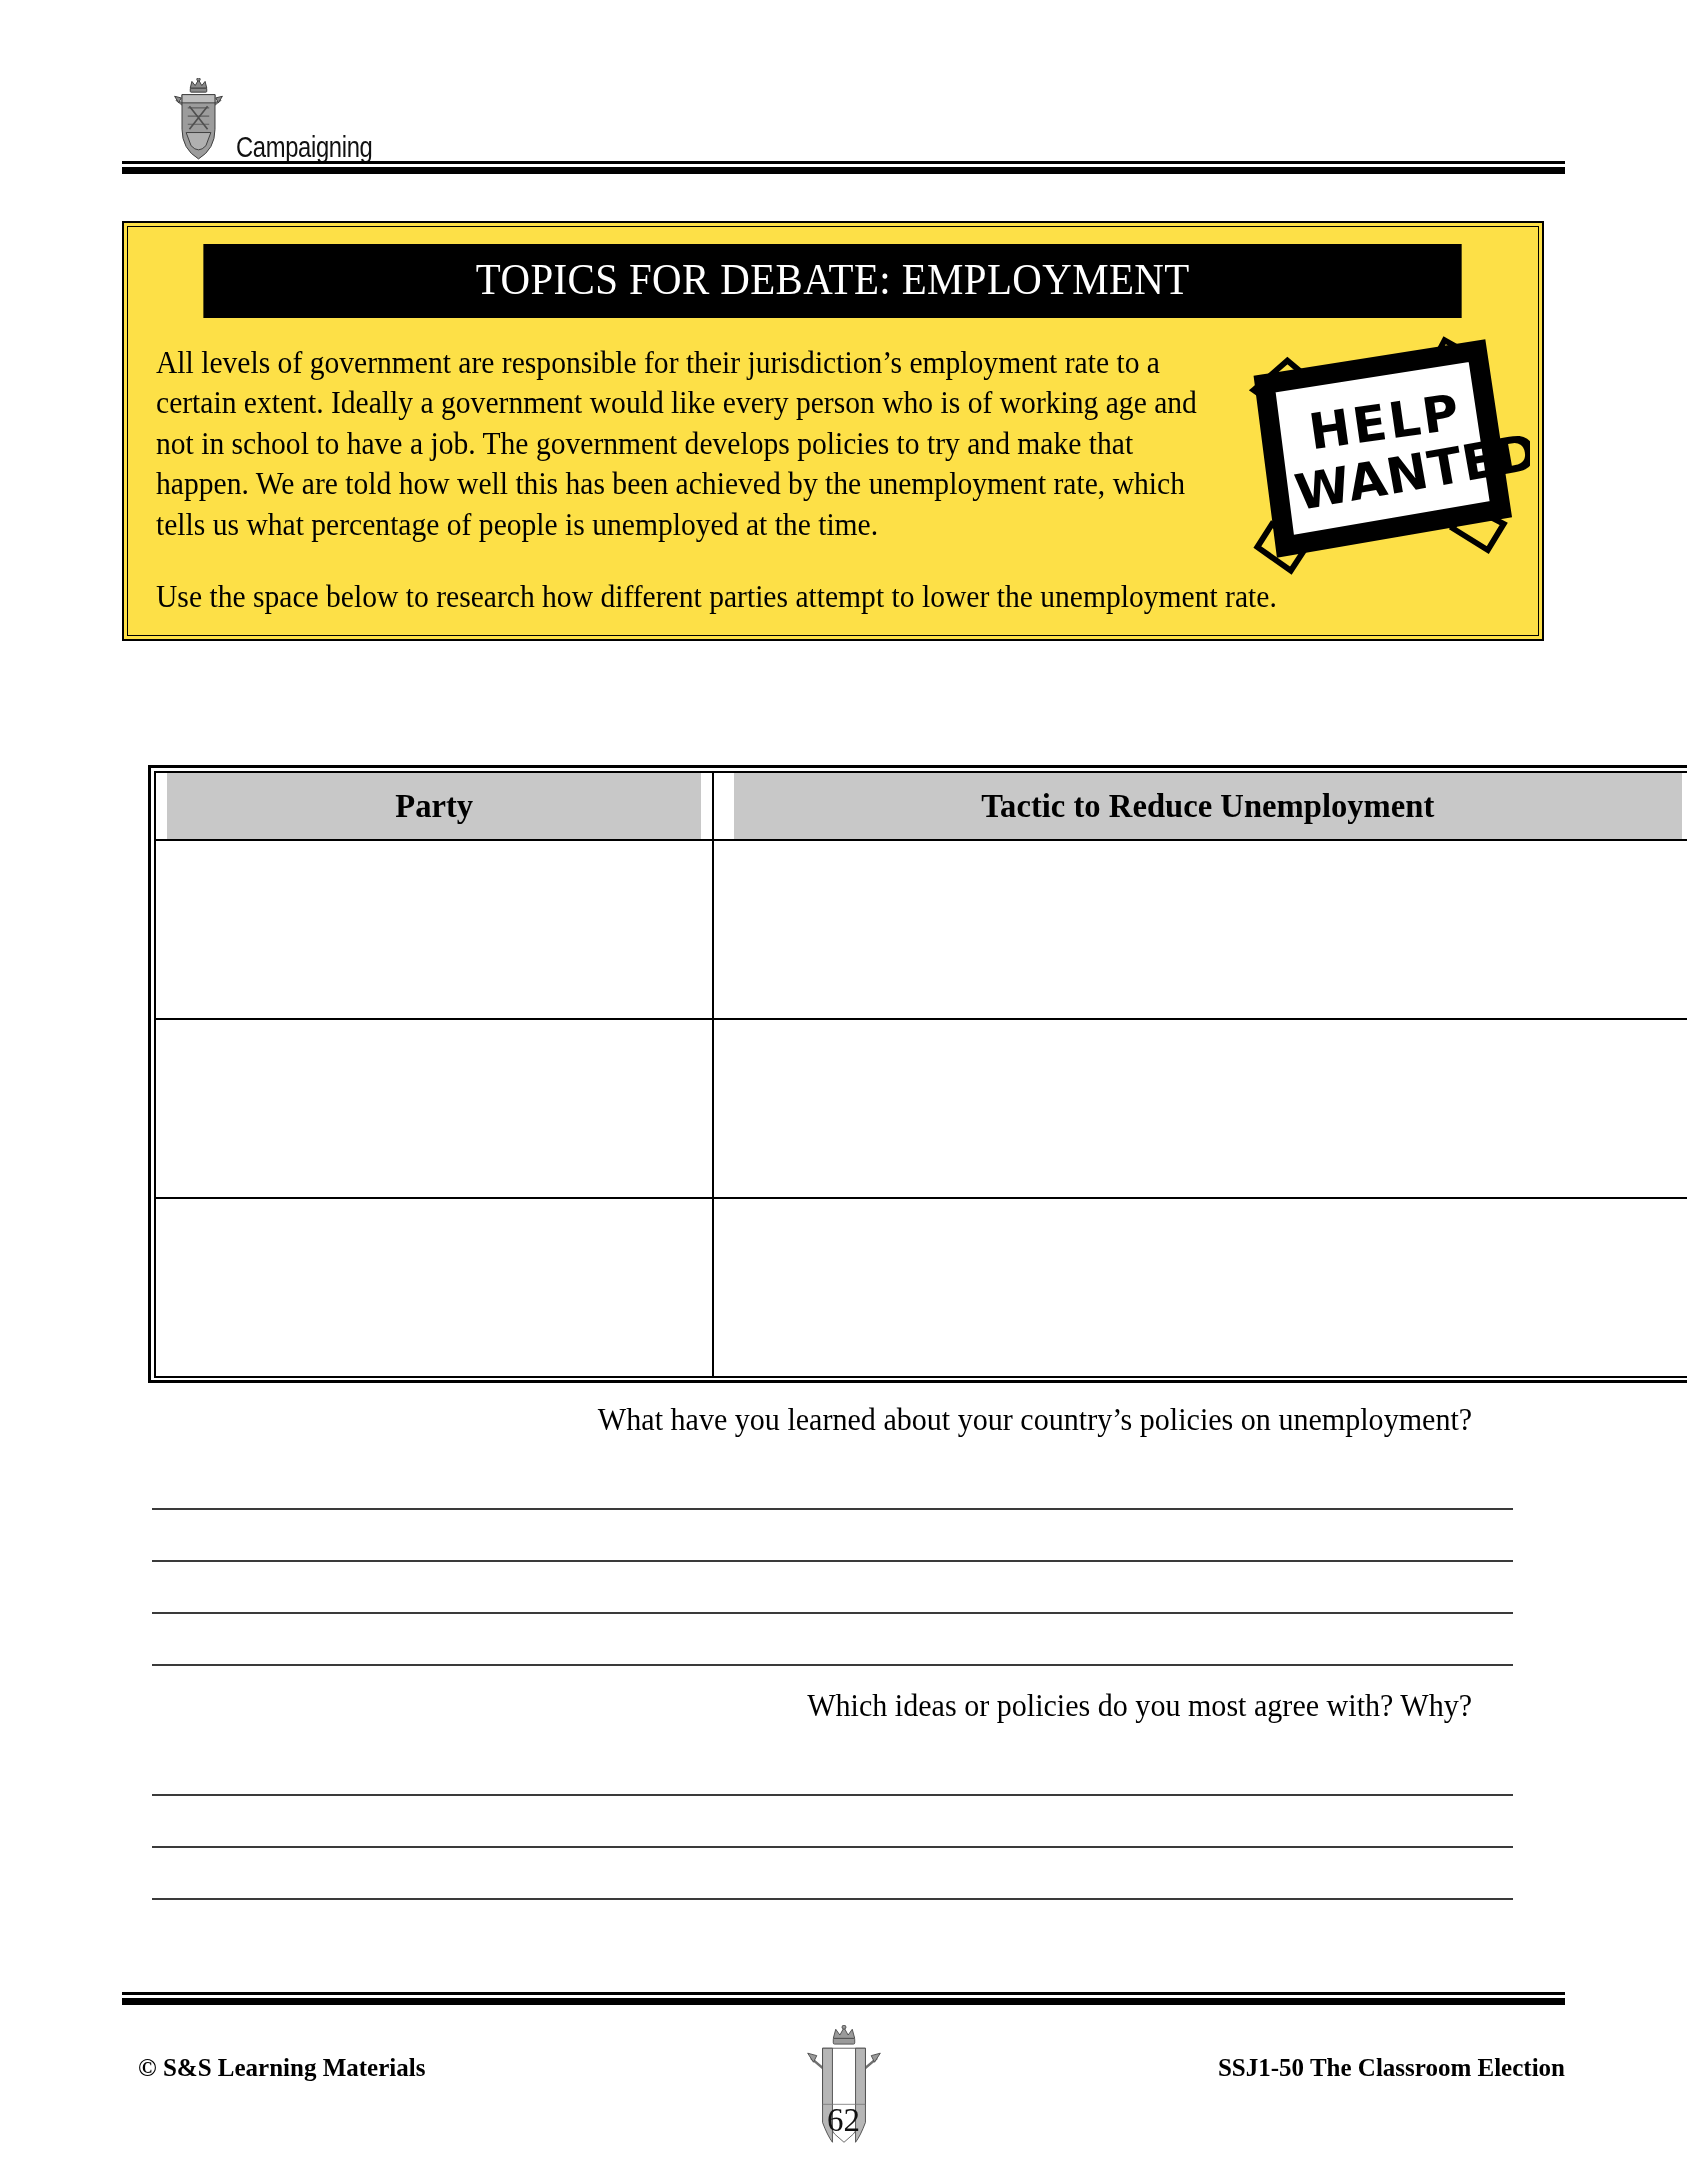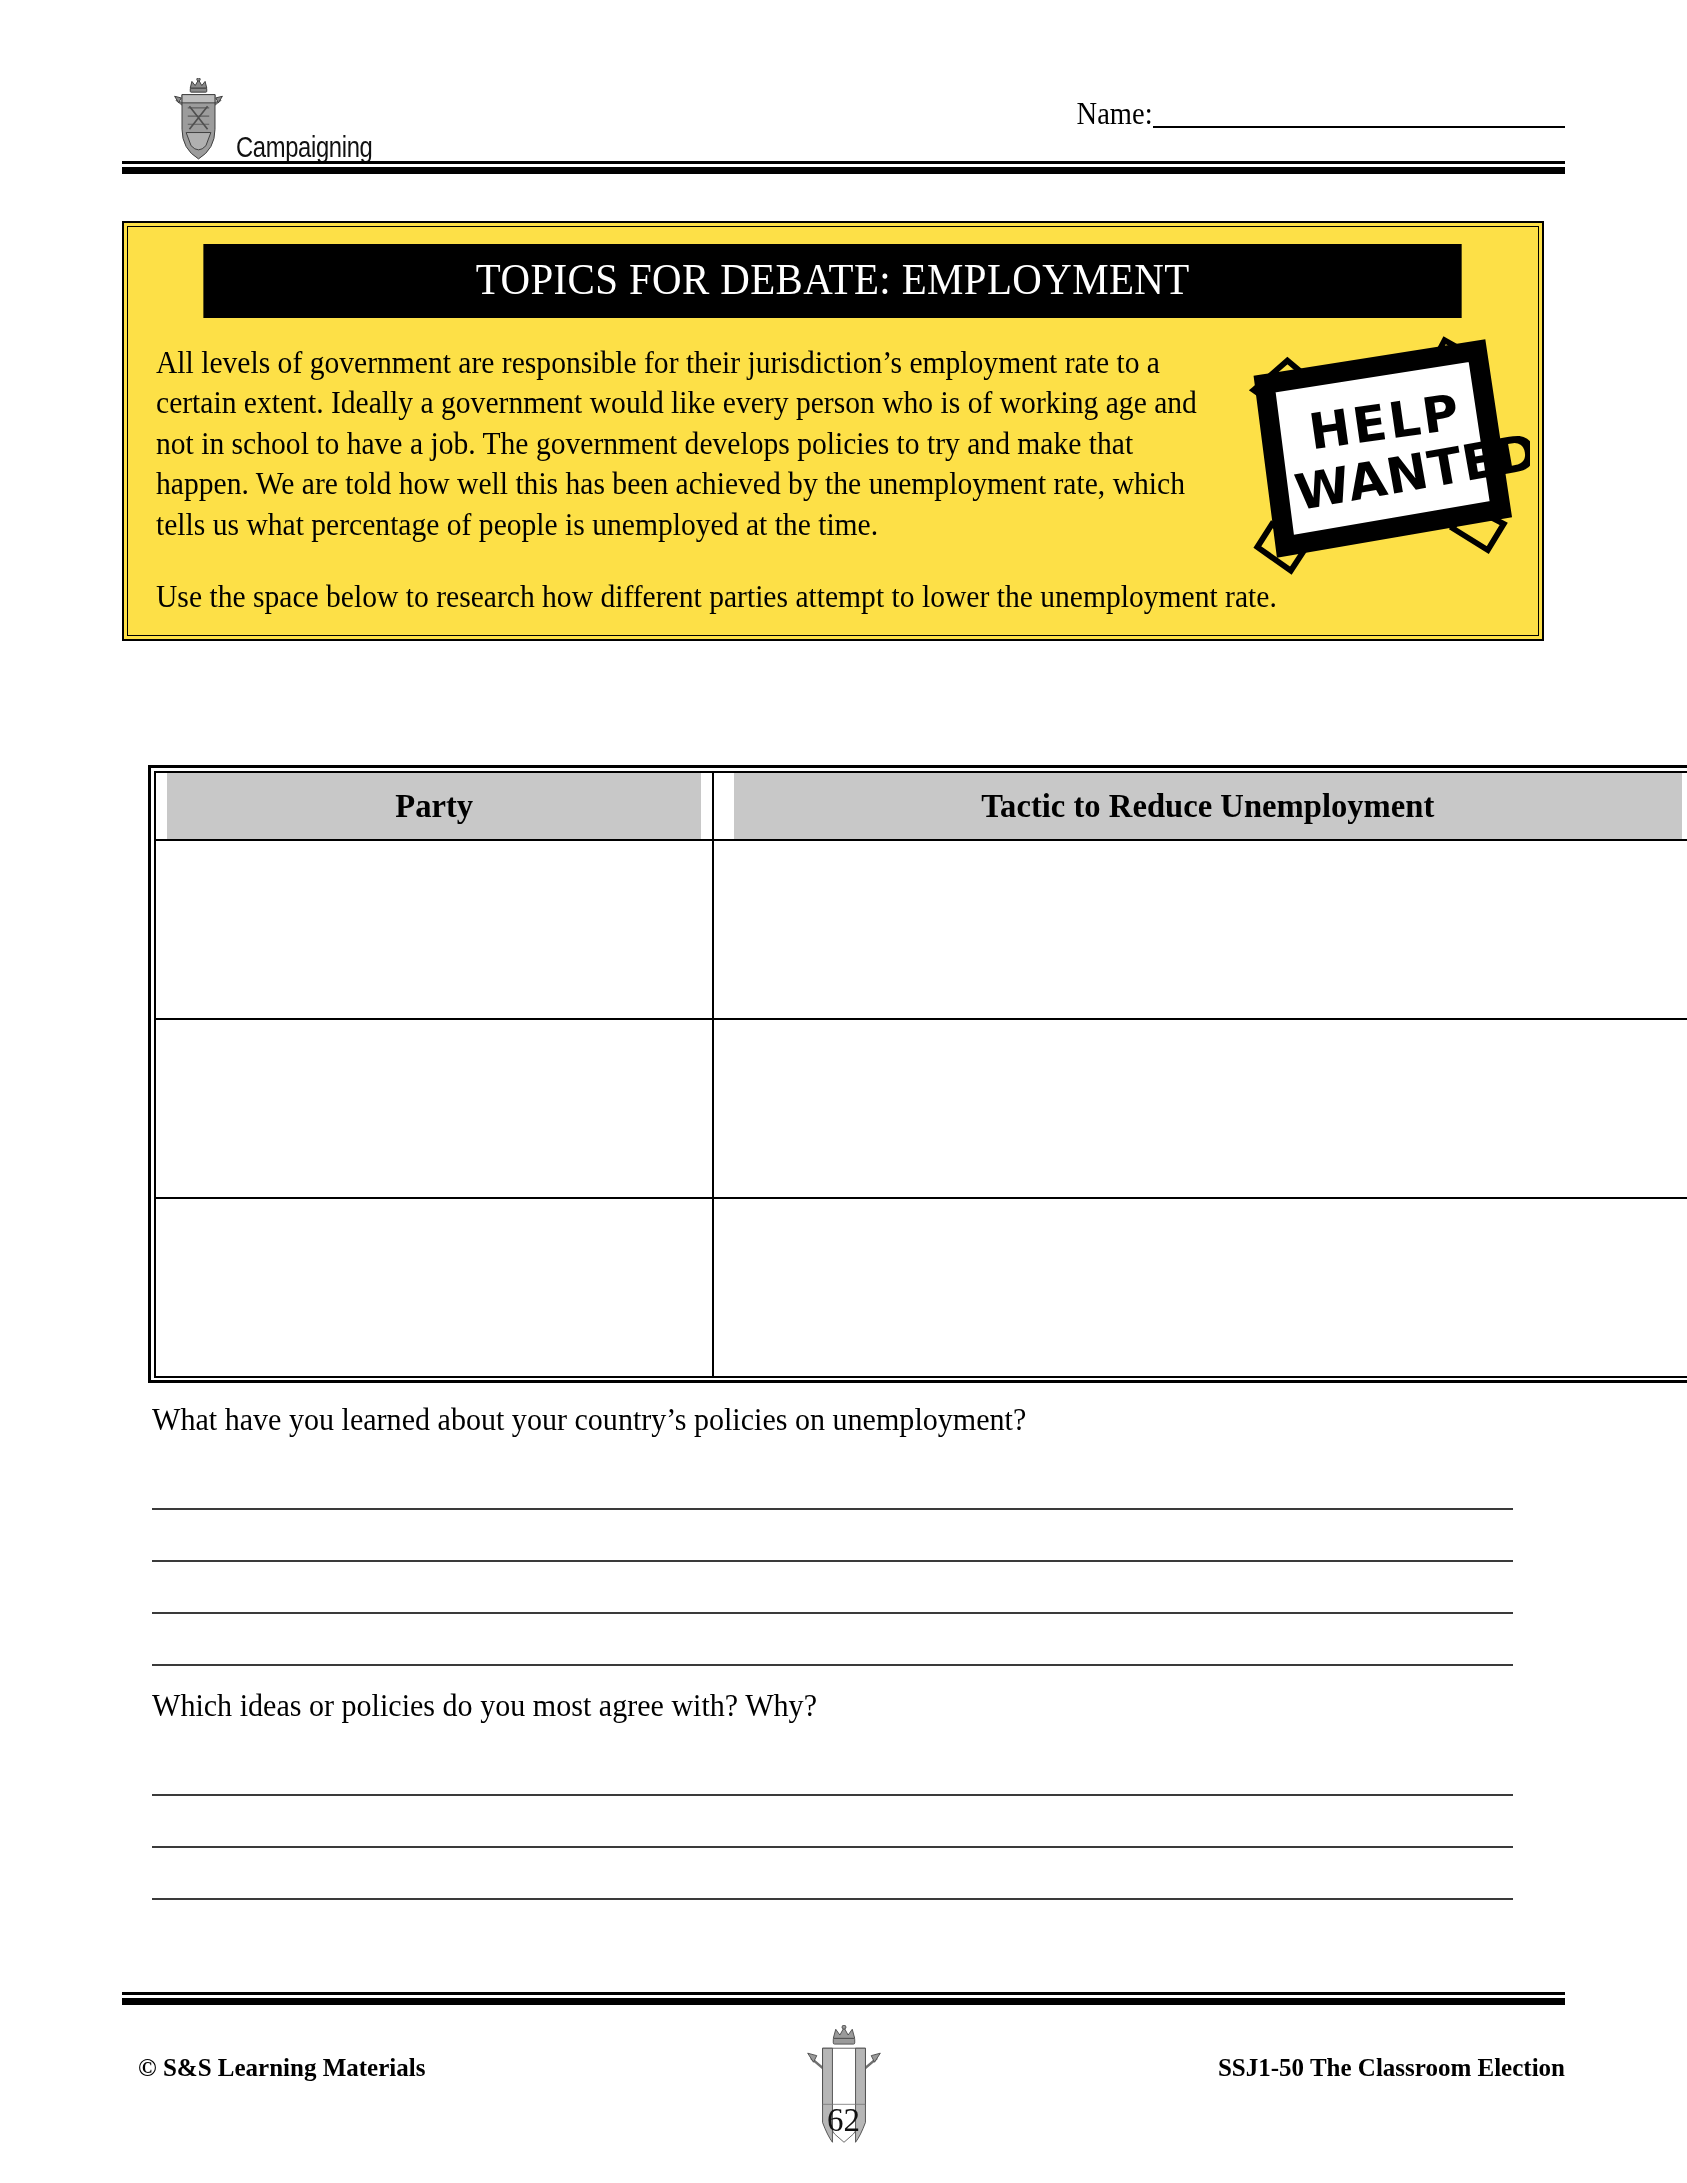--- a/index.html
+++ b/index.html
@@ -164,20 +164,21 @@
     background: #ffffff;
   }
   .col-party { width: 36%; }
   .col-tactic { width: 64%; }
 
   
   .qsection {
     position: absolute;
     left: 152px;
     width: 1361px;
+    text-align: right;
   }
   .q-text {
     font-size: 31px;
     line-height: 1.2;
     transform: scaleX(0.97);
     transform-origin: left top;
     white-space: nowrap;
   }
   .answer-lines { margin-top: 20px; }
   .answer-line {
@@ -256,24 +257,20 @@
 
             <path d="M24 36 L50 36 M24 46 L50 46 M24 56 L50 56" stroke="#5e5e5e" stroke-width="1.4" fill="none"></path>
             <path d="M26 34 L48 62 M48 34 L26 62" stroke="#4f4f4f" stroke-width="2" fill="none"></path>
             <path d="M22 66 L52 66 L46 82 Q37 92 28 82 Z" fill="#b0b0b0"></path>
           </g>
         </svg>
       </span>
       <span class="header-topic">Campaigning</span>
     </div>
 
-    <div class="name-row">
-      <span class="name-label">Name:</span>
-      <span class="name-line"></span>
-    </div>
   </div>
 
   <div class="rule-double" style="top:161px">
     <div class="r1"></div>
       <div class="r2"></div>
       <div class="r3"></div>
   </div>
 
   <div class="intro-box">
     <div class="intro-inner">

